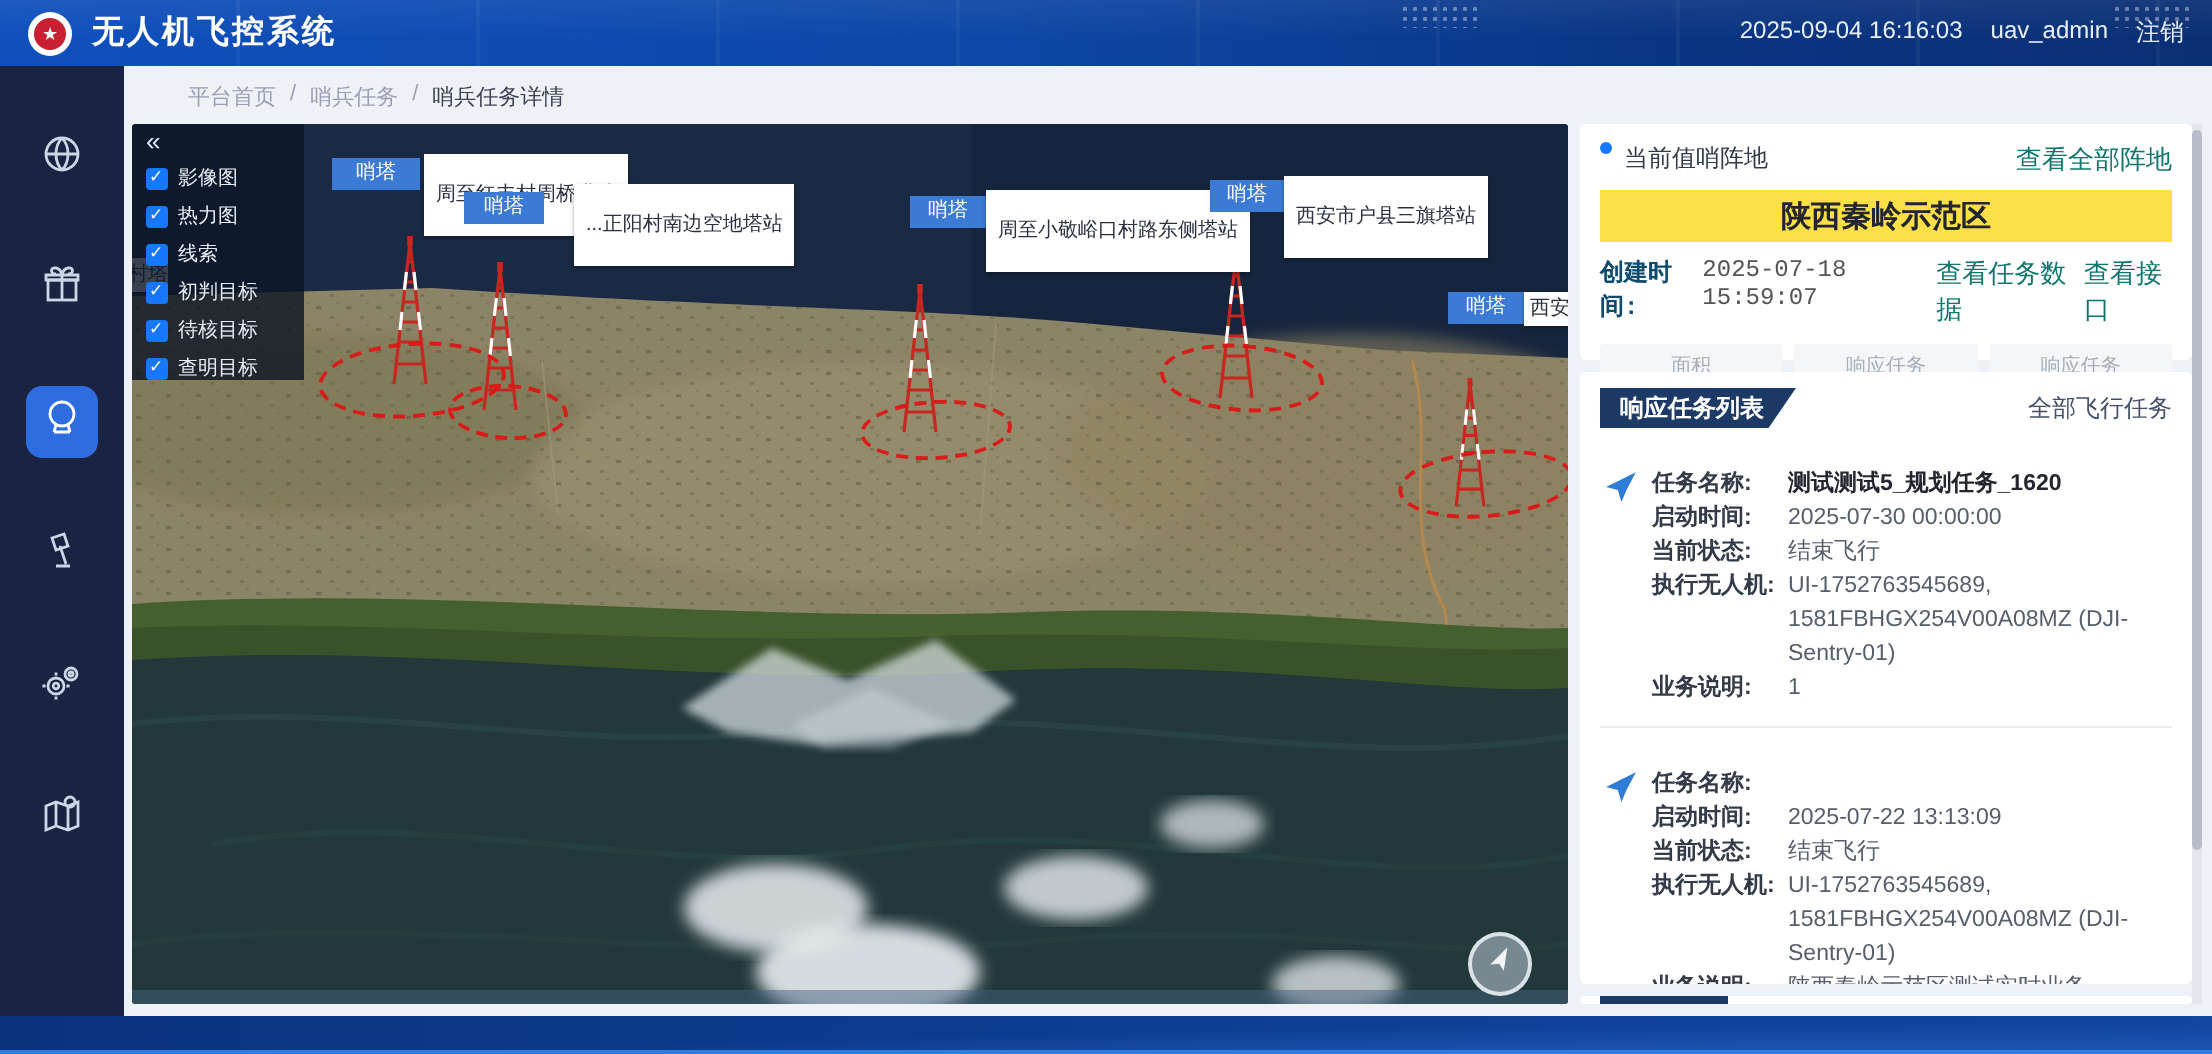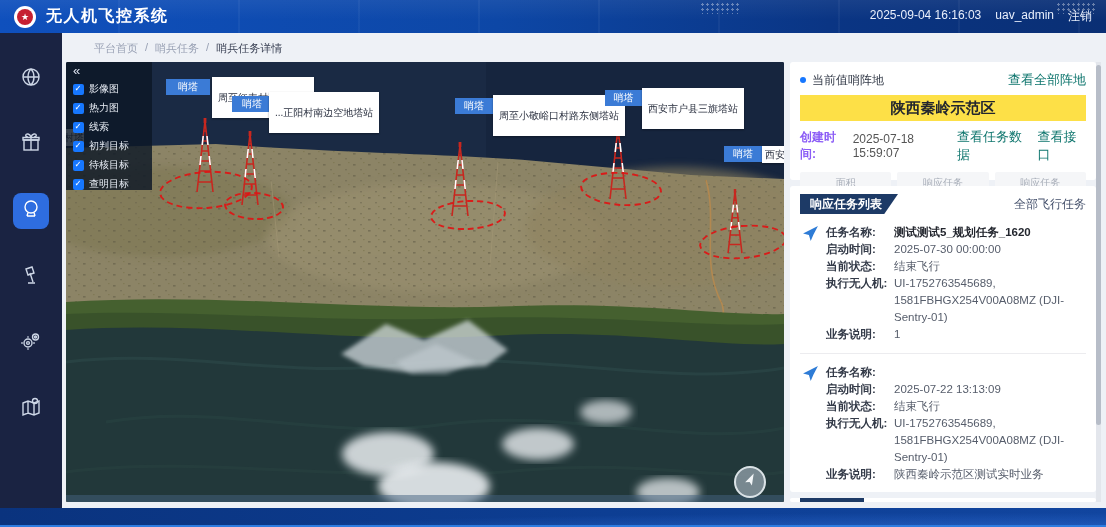--- a/index.html
+++ b/index.html
@@ -47,43 +47,43 @@
   .t-label{position:absolute;background:#fff;color:#2b3140;font-size:10px;line-height:17px;
     padding:12px 6px;white-space:nowrap;z-index:6;box-shadow:0 1px 2px rgba(0,0,0,.35);overflow:hidden;}
   .ellipse{position:absolute;border:2px dashed #e01414;border-radius:50%;z-index:5;opacity:.92;}
   .tower{position:absolute;z-index:5;}
   .locate-btn{position:absolute;width:28px;height:28px;border-radius:50%;background:rgba(150,163,173,.75);
     border:2px solid rgba(230,236,240,.9);display:flex;align-items:center;justify-content:center;z-index:7;}
   
   .panel{position:absolute;left:790px;top:62px;width:306px;height:440px;z-index:5;}
   .card{position:absolute;left:0;width:306px;background:#fff;border-radius:3px;box-sizing:border-box;}
   .card1{top:0;height:118px;padding:9px 10px;}
-  .row-flex{display:flex;align-items:center;}
+  .row-flex{display:flex;font-family:Liberation Mono, monospace;}
   .dot{width:6px;height:6px;border-radius:50%;background:#1677ff;margin-right:6px;}
   .sec-title{font-size:12px;color:#333a48;}
   .link{color:#0f766e;font-size:13px;cursor:pointer;}
   .spacer{flex:1;}
   .station-name{margin-top:6px;height:26px;background:#fde047;display:flex;align-items:center;
     justify-content:center;font-size:15px;font-weight:bold;color:#23262e;}
   .created-row{margin-top:7px;font-size:12px;}
-  .created-label{font-weight:bold;color:#8b5cf6;}
+  .created-label{font-weight:bold;color:#0c4a6e;}
   .created-value{color:#555;margin-left:4px;}
   .links-right{display:flex;gap:8px;}
   .stats{margin-top:8px;display:flex;gap:6px;}
   .stat{flex:1;background:#f5f6f8;border-radius:2px;height:40px;display:flex;flex-direction:column;
     align-items:center;justify-content:center;}
   .stat .s-label{font-size:10px;color:#a7adb8;}
   .stat .s-val{font-size:16px;font-weight:bold;color:#20242c;line-height:17px;}
   .stat .s-unit{font-size:10px;font-weight:bold;margin-left:2px;}
   .card2{top:124px;height:306px;padding:8px 10px;overflow:hidden;}
   .task-hdr{display:flex;align-items:center;}
   .task-badge{background:#1d3a66;color:#fff;font-size:12px;font-weight:bold;line-height:20px;
     padding:0 16px 0 10px;clip-path:polygon(0 0,100% 0,86% 100%,0 100%);}
   .view-all{font-size:12px;color:#44506b;cursor:pointer;}
-  .task{position:relative;padding-left:26px;margin-top:10px;}
+  .task{position:relative;padding-left:26px;margin-top:20px;}
   .plane{position:absolute;left:2px;top:1px;}
   .t-row{display:flex;font-size:11.5px;line-height:17px;}
   .t-lab{width:68px;flex:0 0 auto;font-weight:bold;color:#333a48;}
   .t-val{color:#565d6b;flex:1;}
   .t-val.strong{font-weight:bold;color:#23262e;}
   .divider{border-top:1px solid #ececef;margin:10px 0 0 0;}
   .card3{top:436px;height:4px;padding:0 10px;overflow:hidden;}
   .card3 .sliver{width:64px;height:4px;background:#1d3a66;}
   .scrollbar{position:absolute;left:1096px;top:62px;width:5px;height:440px;background:#e3e6ec;z-index:6;}
   .scroll-thumb{position:absolute;left:0;top:3px;width:5px;height:360px;background:#b7bdc8;border-radius:3px;}
@@ -290,21 +290,21 @@
   <div class="ellipse" style="left:93px;top:109px;width:90px;height:34px;transform:rotate(-4deg);"></div>
   <div class="ellipse" style="left:158px;top:130px;width:56px;height:24px;transform:rotate(3deg);"></div>
   <div class="ellipse" style="left:364px;top:138px;width:72px;height:26px;transform:rotate(-3deg);"></div>
   <div class="ellipse" style="left:514px;top:110px;width:78px;height:30px;transform:rotate(4deg);"></div>
   <div class="ellipse" style="left:633px;top:163px;width:84px;height:30px;transform:rotate(-5deg);"></div>
 
   <div class="t-badge" style="left:100px;top:17px;width:44px;">哨塔</div>
   <div class="t-label" style="left:146px;top:15px;">周至红丰村周桥塔站</div>
 
   <div class="t-badge" style="left:166px;top:34px;width:40px;">哨塔</div>
-  <div class="t-label" style="left:203px;top:30px;">...正阳村南边空地塔站</div>
+  <div class="t-label" style="left:221px;top:30px;">...正阳村南边空地塔站</div>
 
   <div class="t-badge" style="left:389px;top:36px;width:38px;">哨塔</div>
   <div class="t-label" style="left:427px;top:33px;">周至小敬峪口村路东侧塔站</div>
 
   <div class="t-badge" style="left:539px;top:28px;width:37px;">哨塔</div>
   <div class="t-label" style="left:576px;top:26px;">西安市户县三旗塔站</div>
 
   <div class="t-badge" style="left:658px;top:84px;width:38px;">哨塔</div>
   <div class="t-label" style="left:696px;top:84px;width:22px;padding:0 3px;">西安</div>
 

